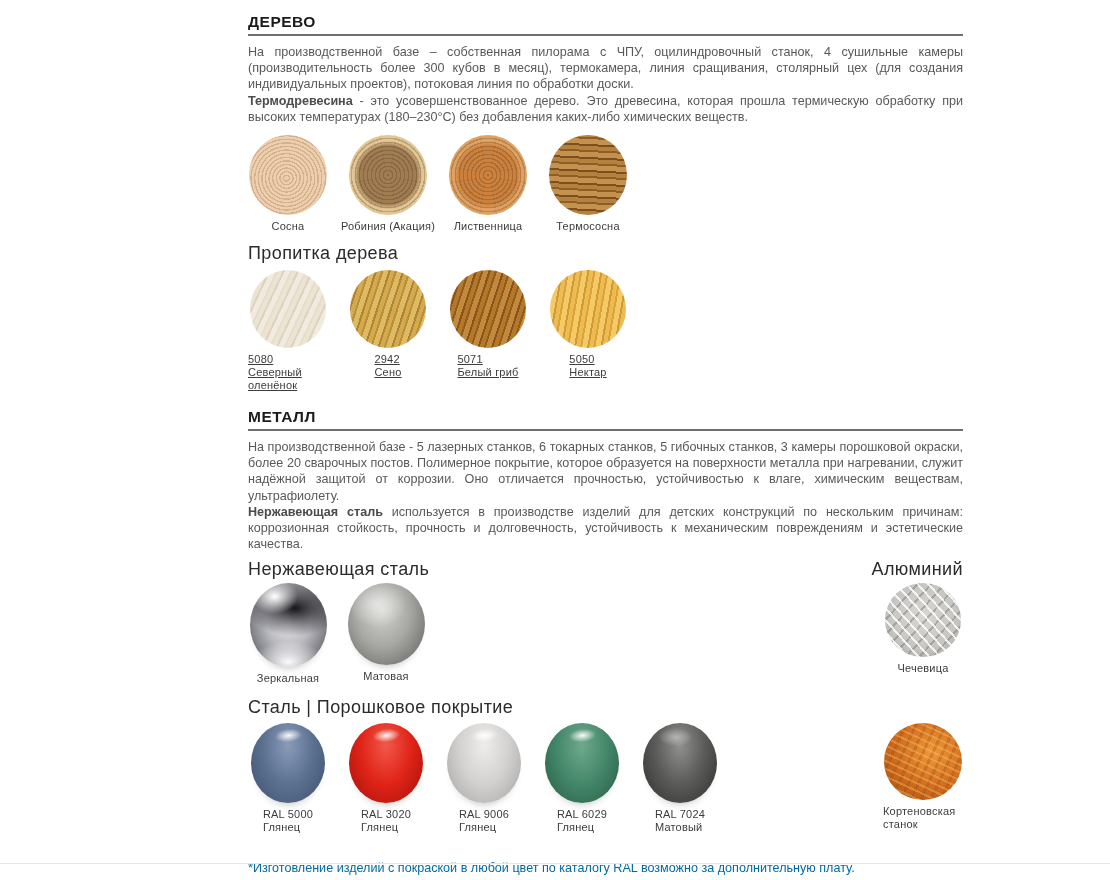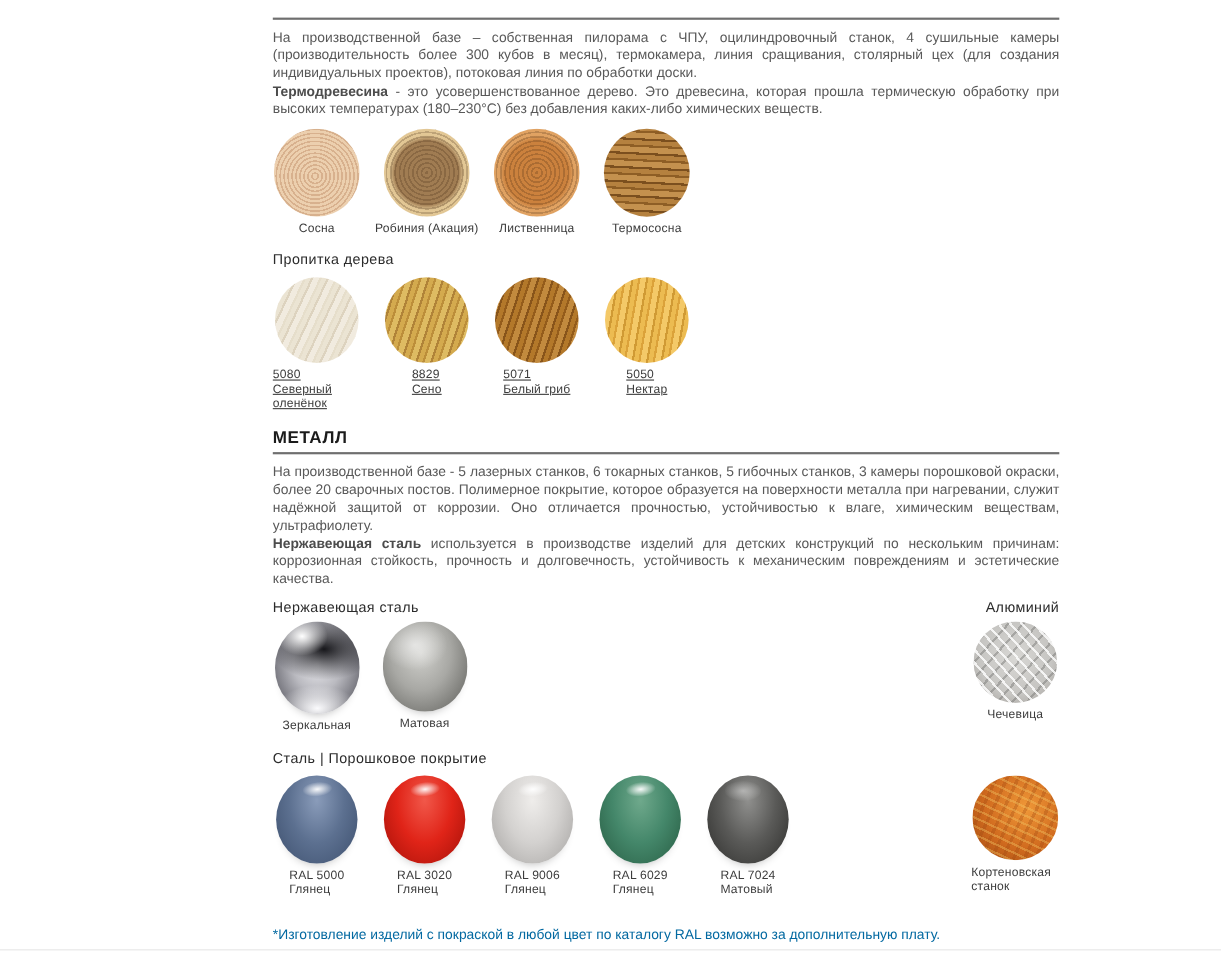--- a/index.html
+++ b/index.html
@@ -9,21 +9,21 @@
           padding:13px 147px 0 248px; position:relative; }
 
   .section-title { font-size:15.5px; font-weight:bold; color:#1b1b1b;
                    letter-spacing:.5px; margin:0; line-height:18px; }
   .rule { height:2px; background:#6f6f6f; margin-top:3px; }
 
   .body-text { font-size:12.6px; line-height:16.2px; color:#595959;
                text-align:justify; margin:8px 0 0 0; }
   .body-text b { color:#4c4c4c; }
 
-  .subhead { font-size:13px; font-weight:normal; color:#2b2b2b;
+  .subhead { font-size:18px; font-weight:normal; color:#2b2b2b;
              letter-spacing:.4px; margin:0; line-height:17px; }
   .subhead-row { display:flex; justify-content:space-between; align-items:flex-end; }
 
   .swatch-row { display:flex; align-items:flex-start; }
   .col { width:80px; margin-right:18px; display:flex; flex-direction:column;
          align-items:center; flex:none; }
   .wood-row .col { margin-right:20px; }
   .spacer { flex:1; }
   .col-right { margin-right:0; }
 
@@ -108,20 +108,21 @@
   .mt-steel-row { margin-top:5px; }
   .mt-powder-title { margin-top:14px; }
   .mt-powder-row { margin-top:7px; }
 </style>
 </head>
 <body>
 
 <div class="page">
 
   <section>
+    <h2 class="section-title">ДЕРЕВО</h2>
     <div class="rule"></div>
     <p class="body-text"><span>На производственной базе – собственная пилорама с ЧПУ, оцилиндровочный станок, 4 сушильные камеры (производительность более 300 кубов в месяц), термокамера, линия сращивания, столярный цех (для создания индивидуальных проектов), потоковая линия по обработки доски.</span><br><b>Термодревесина</b><span> - это усовершенствованное дерево. Это древесина, которая прошла термическую обработку при высоких температурах (180–230°С) без добавления каких-либо химических веществ.</span></p>
 
     <div class="swatch-row wood-row mt-wood-row">
       <figure class="col" style="margin:0 20px 0 0;">
         <div class="disc sw-rings" style="--a: #eccfae; --b: #e2b896; --c: #c69678;"></div>
         <figcaption class="caption nowrap">Сосна</figcaption>
       </figure>
       <figure class="col" style="margin:0 20px 0 0;">
         <div class="disc sw-log" style="--a: #a07c52; --b: #e2c795; --c: #8a6038; --d: #3f2a14;"></div>
@@ -143,21 +144,21 @@
       <figure class="col" style="margin:0 20px 0 0;">
         <div class="disc sw-grain" style="--ang: 115deg; --a: #ebe4d3; --b: #ddd3bf; --c: #f1ebdf; --d: #e6decb;"></div>
         <figcaption class="caption">
             <span class="line">5080</span>
             <span class="line">Северный оленёнок</span>
           </figcaption>
       </figure>
       <figure class="col" style="margin:0 20px 0 0;">
         <div class="disc sw-grain" style="--ang: 108deg; --a: #d4aa4e; --b: #bc8e3a; --c: #debb62; --d: #b08338;"></div>
         <figcaption class="caption">
-            <span class="line">8829</span>
+            <span class="line">2942</span>
             <span class="line">Сено</span>
           </figcaption>
       </figure>
       <figure class="col" style="margin:0 20px 0 0;">
         <div class="disc sw-grain" style="--ang: 108deg; --a: #b3782a; --b: #945c1b; --c: #c28a3e; --d: #88541a;"></div>
         <figcaption class="caption">
             <span class="line">5071</span>
             <span class="line">Белый гриб</span>
           </figcaption>
       </figure>

